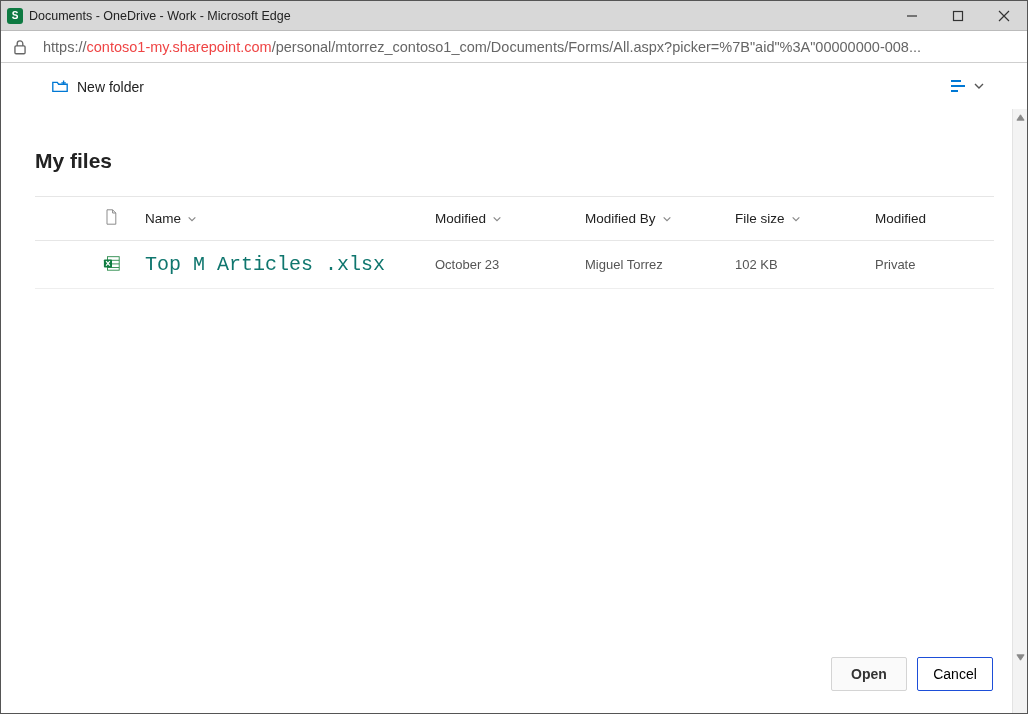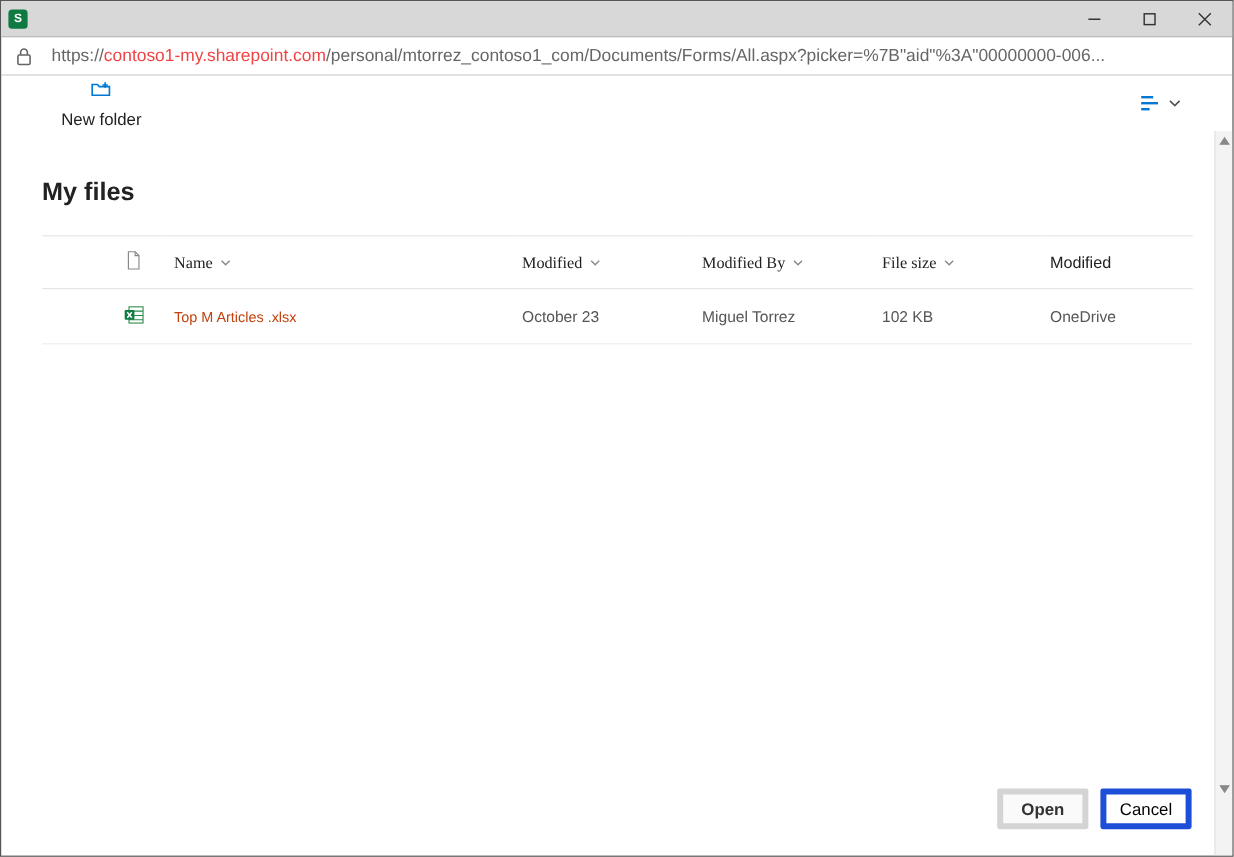--- a/index.html
+++ b/index.html
@@ -78,24 +78,23 @@
   .toolbar {
     height: 46px;
     display: flex;
     align-items: center;
     padding: 0 16px 0 50px;
     font-size: 14px;
     color: #222;
   }
   .new-folder {
     display: flex;
-    align-items: center;
+    align-items: flex-end;
     gap: 8px;
     cursor: pointer;
-    flex-direction: column;
   }
   .new-folder svg { width: 18px; height: 18px; stroke: #0078d4; fill: none; stroke-width: 1.5; }
   .toolbar-right {
     margin-left: auto;
     display: flex;
     align-items: center;
     gap: 6px;
     margin-right: 26px;
   }
   .view-lines {
@@ -153,42 +152,42 @@
     font-size: 13.5px;
     padding: 12px 8px;
     border-top: 1px solid #e6e6e6;
     border-bottom: 1px solid #e6e6e6;
   }
   .file-table td {
     padding: 12px 8px;
     color: #555;
     border-bottom: 1px solid #eee;
   }
-  .th-sort { display: inline-flex; align-items: center; gap: 6px; cursor: pointer; font-family: Liberation Serif, serif; }
+  .th-sort { display: inline-flex; align-items: center; gap: 6px; cursor: pointer; }
   svg.chev-s { width: 10px; height: 10px; stroke: #888; fill: none; stroke-width: 1.4; }
   .fileicon svg { width: 16px; height: 16px; stroke: #888; fill: none; stroke-width: 1.2; }
   .excel-icon {
     width: 18px; height: 18px;
     position: relative;
   }
   .excel-icon svg { width: 18px; height: 18px; }
-  .file-name { color: #c2410c; font-size: 12px; }
+  .file-name { color: #0f766e; font-size: 20px; font-family: Liberation Mono, monospace; }
 
   
   .footer-btns {
     position: absolute;
     bottom: 22px;
     right: 34px;
     display: flex;
     gap: 10px;
   }
   .btn {
     min-width: 76px;
     height: 34px;
-    border: 5px solid #1d4ed8;
+    border: 1px solid #1d4ed8;
     background: #fff;
     font-size: 14px;
     display: flex;
     align-items: center;
     justify-content: center;
     border-radius: 2px;
     cursor: pointer;
   }
   .btn.disabled {
     border-color: #d4d4d4;
@@ -199,20 +198,21 @@
   .btn.strong {
     font-weight: 600;
     color: #333;
   }
 </style>
 </head>
 <body>
 
 <div class="title-bar">
   <span class="favicon">S</span>
+  <span>Documents - OneDrive - Work - Microsoft Edge</span>
   <div class="controls">
     <div class="ctl">
       <svg viewBox="0 0 12 12">
           <path d="M1 6 H11"></path>
         </svg>
     </div>
     <div class="ctl">
       <svg viewBox="0 0 12 12">
           <rect x="1.5" y="1.5" width="9" height="9"></rect>
         </svg>
@@ -226,21 +226,21 @@
 </div>
 
 <div class="url-bar">
   <span class="lock">
     <svg viewBox="0 0 16 16">
         <rect x="3.5" y="7" width="9" height="7" rx="1"></rect>
         <path d="M5.5 7 V5 a2.5 2.5 0 0 1 5 0 V7"></path>
       </svg>
   </span>
   <span class="url-text">
-    <span>https://</span><span class="dark">contoso1-my.sharepoint.com</span><span>/personal/mtorrez_contoso1_com/Documents/Forms/All.aspx?picker=%7B"aid"%3A"00000000-006...</span>
+    <span>https://</span><span class="dark">contoso1-my.sharepoint.com</span><span>/personal/mtorrez_contoso1_com/Documents/Forms/All.aspx?picker=%7B"aid"%3A"00000000-008...</span>
   </span>
 </div>
 
 <div class="toolbar">
   <div class="new-folder">
     <svg viewBox="0 0 20 20">
       <path d="M2 6 h5 l1.5 2 H18 v8 H2 z"></path>
         <path d="M14 4 v5 M11.5 6.5 h5"></path>
     </svg>
     <span>New folder</span>
@@ -329,21 +329,21 @@
                 <line x1="5" y1="15" x2="18" y2="15" stroke="#2a8a4a"></line>
                 <rect x="1" y="6" width="9" height="9" rx="1" fill="#107c41"></rect>
                 <path d="M3.4 8 L7.6 13 M7.6 8 L3.4 13" stroke="#fff" stroke-width="1.4"></path>
               </svg>
             </span>
           </td>
           <td><span class="file-name">Top M Articles .xlsx</span></td>
           <td><span>October 23</span></td>
           <td><span>Miguel Torrez</span></td>
           <td><span>102 KB</span></td>
-          <td><span>OneDrive</span></td>
+          <td><span>Private</span></td>
         </tr>
       </tbody>
     </table>
   </div>
 
   <div class="scrollbar">
     <div class="scroll-up">
       <svg viewBox="0 0 10 10">
           <path d="M5 2 L9 8 L1 8 Z"></path>
         </svg>

